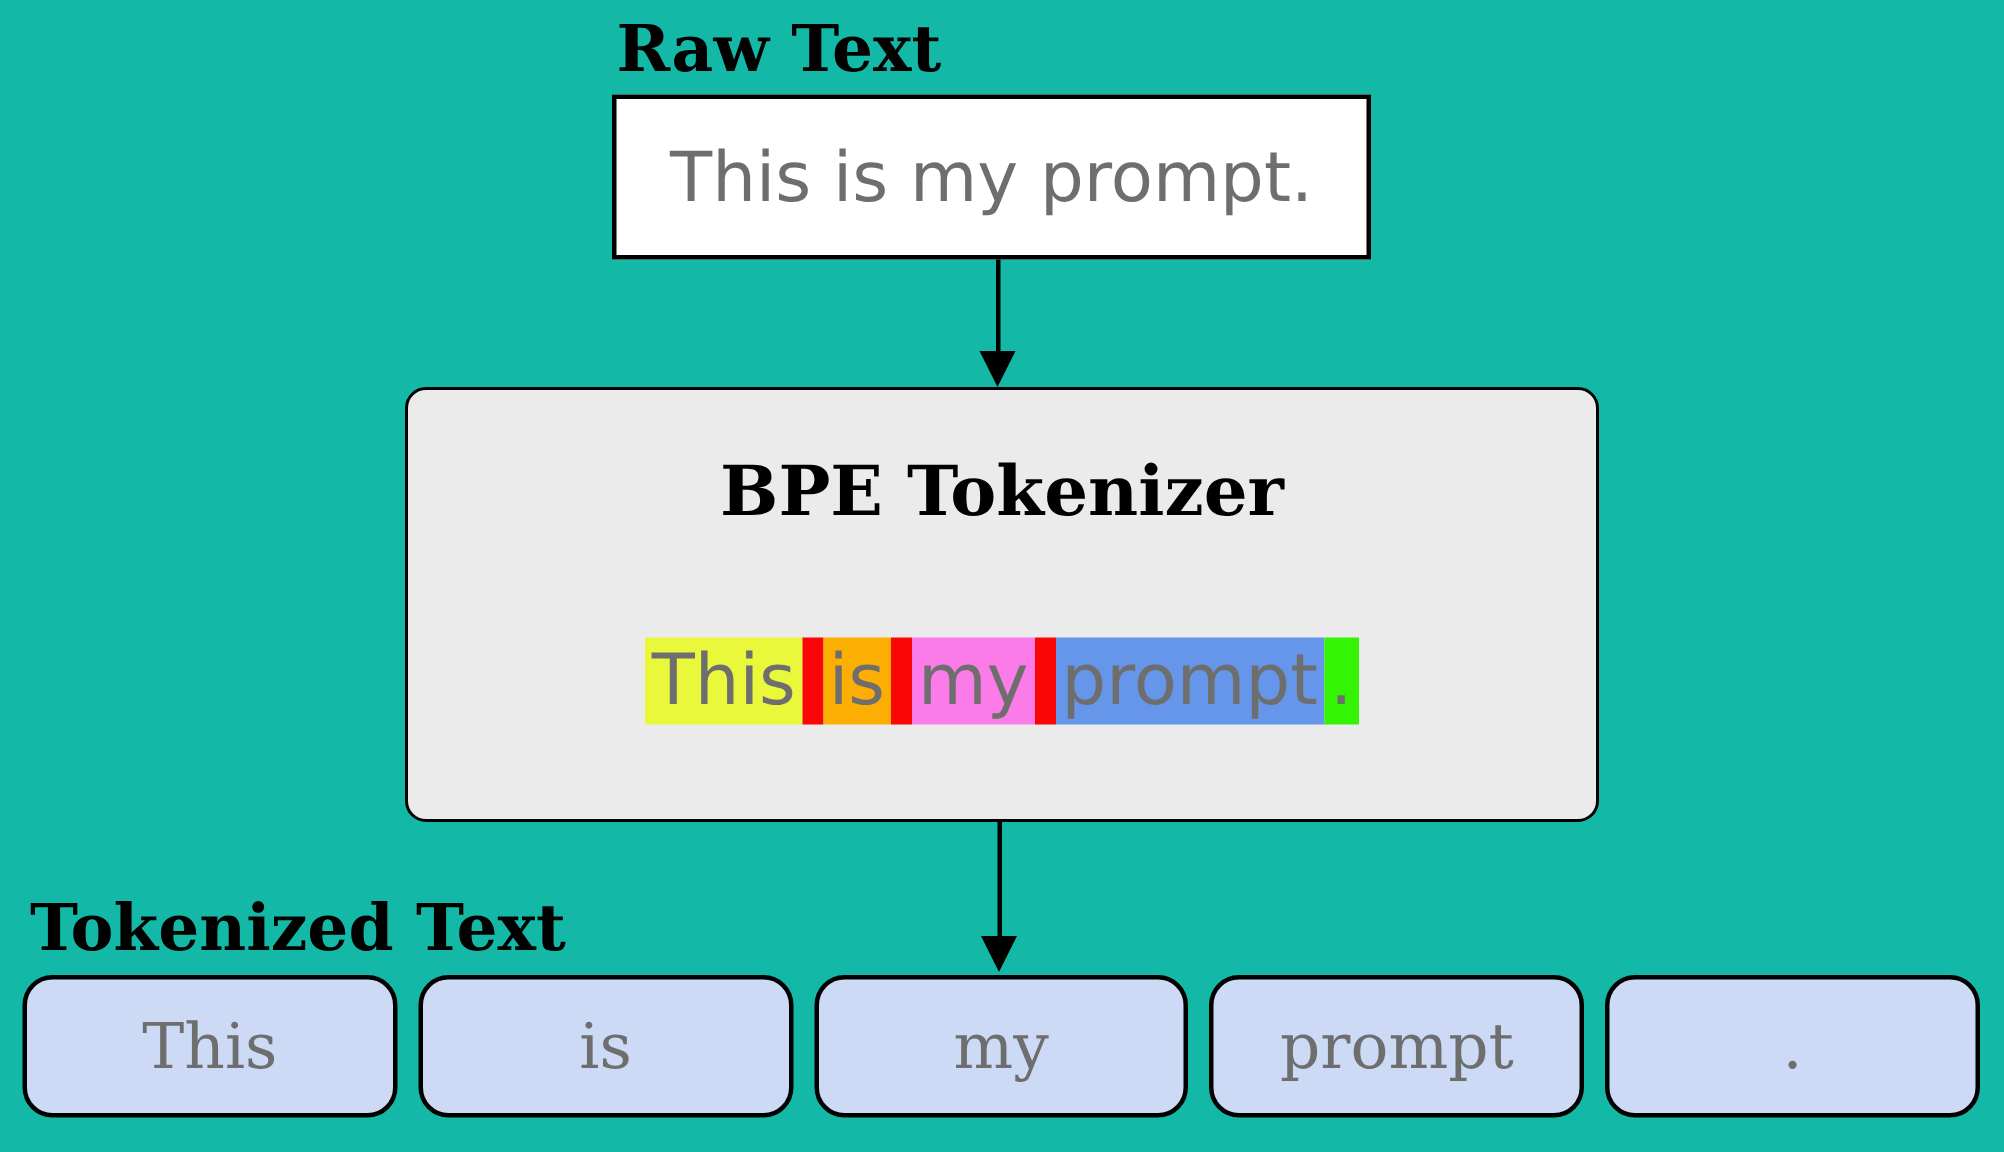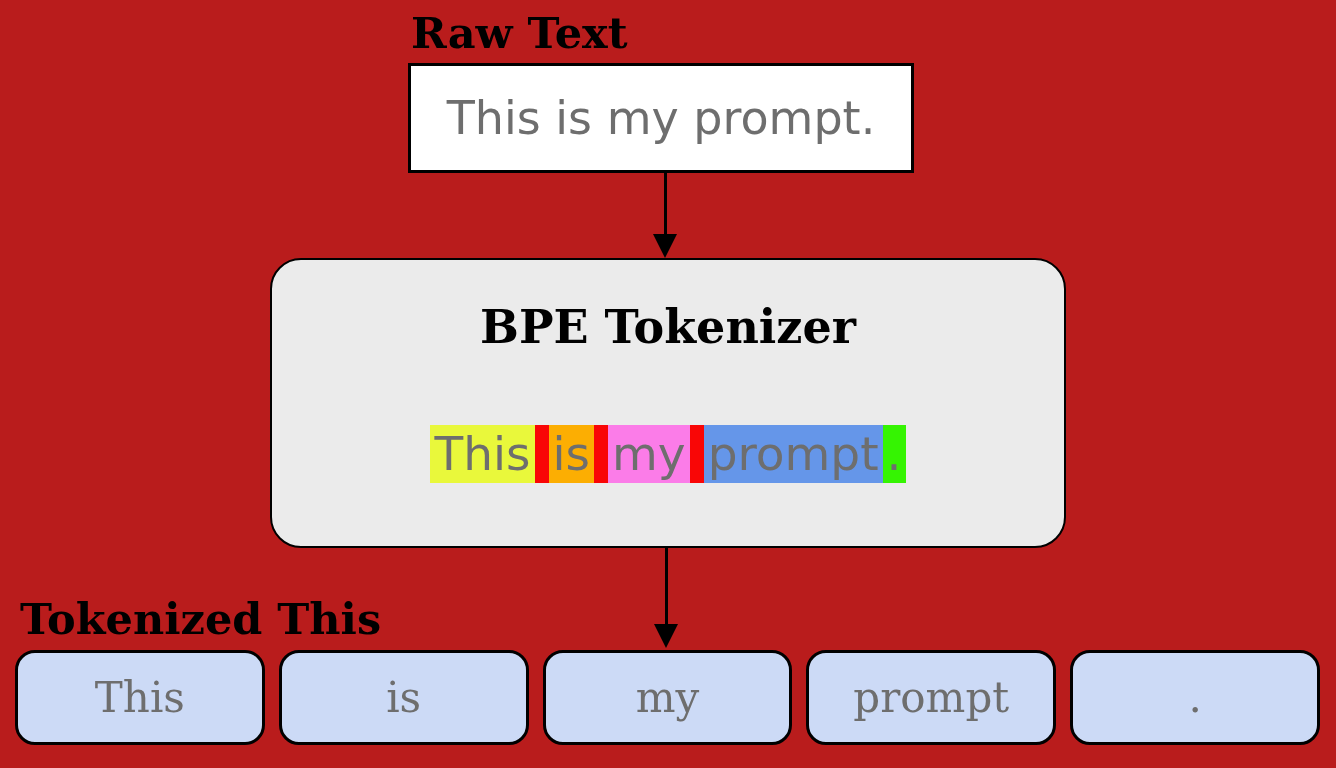--- a/index.html
+++ b/index.html
@@ -4,21 +4,21 @@
 <style>
   html, body {
     margin: 0;
     padding: 0;
     background: #ffffff;
   }
   .canvas {
     position: relative;
     width: 1336px;
     height: 768px;
-    background: #b91c1c;
+    background: #14b8a6;
     overflow: hidden;
     font-family: "DejaVu Serif", serif;
   }
 
   
   .section-label {
     position: absolute;
     font-family: "DejaVu Serif", "Liberation Serif", serif;
     font-weight: bold;
     font-size: 43px;
@@ -71,21 +71,21 @@
   .arrow-2 { left: 654px; top: 547px; height: 101px; }
 
   
   .bpe-box {
     position: absolute;
     left: 270px; top: 258px;
     width: 796px; height: 290px;
     box-sizing: border-box;
     background: #ebebeb;
     border: 2.5px solid #000000;
-    border-radius: 31px;
+    border-radius: 14px;
   }
   .bpe-title {
     position: absolute;
     left: 0; right: 0;
     top: 44px;
     text-align: center;
     font-family: "DejaVu Serif", "Liberation Serif", serif;
     font-weight: bold;
     font-size: 46px;
     color: #000000;
@@ -167,21 +167,21 @@
         <span class="hl-token" style="background: rgb(101, 150, 233);">prompt</span>
         <span class="hl-token" style="background: rgb(53, 244, 2);">.</span>
       </div>
   </div>
 
   <div class="arrow arrow-2">
     <div class="shaft"></div>
     <div class="head"></div>
   </div>
 
-  <div class="section-label token-label">Tokenized This</div>
+  <div class="section-label token-label">Tokenized Text</div>
 
   <div class="token-row">
 
   <div class="token-box" style="background: rgb(204, 218, 246);">
         <span class="token-text">This</span>
       </div>
       <div class="token-box" style="background: rgb(204, 218, 246);">
         <span class="token-text">is</span>
       </div>
       <div class="token-box" style="background: rgb(204, 218, 246);">

